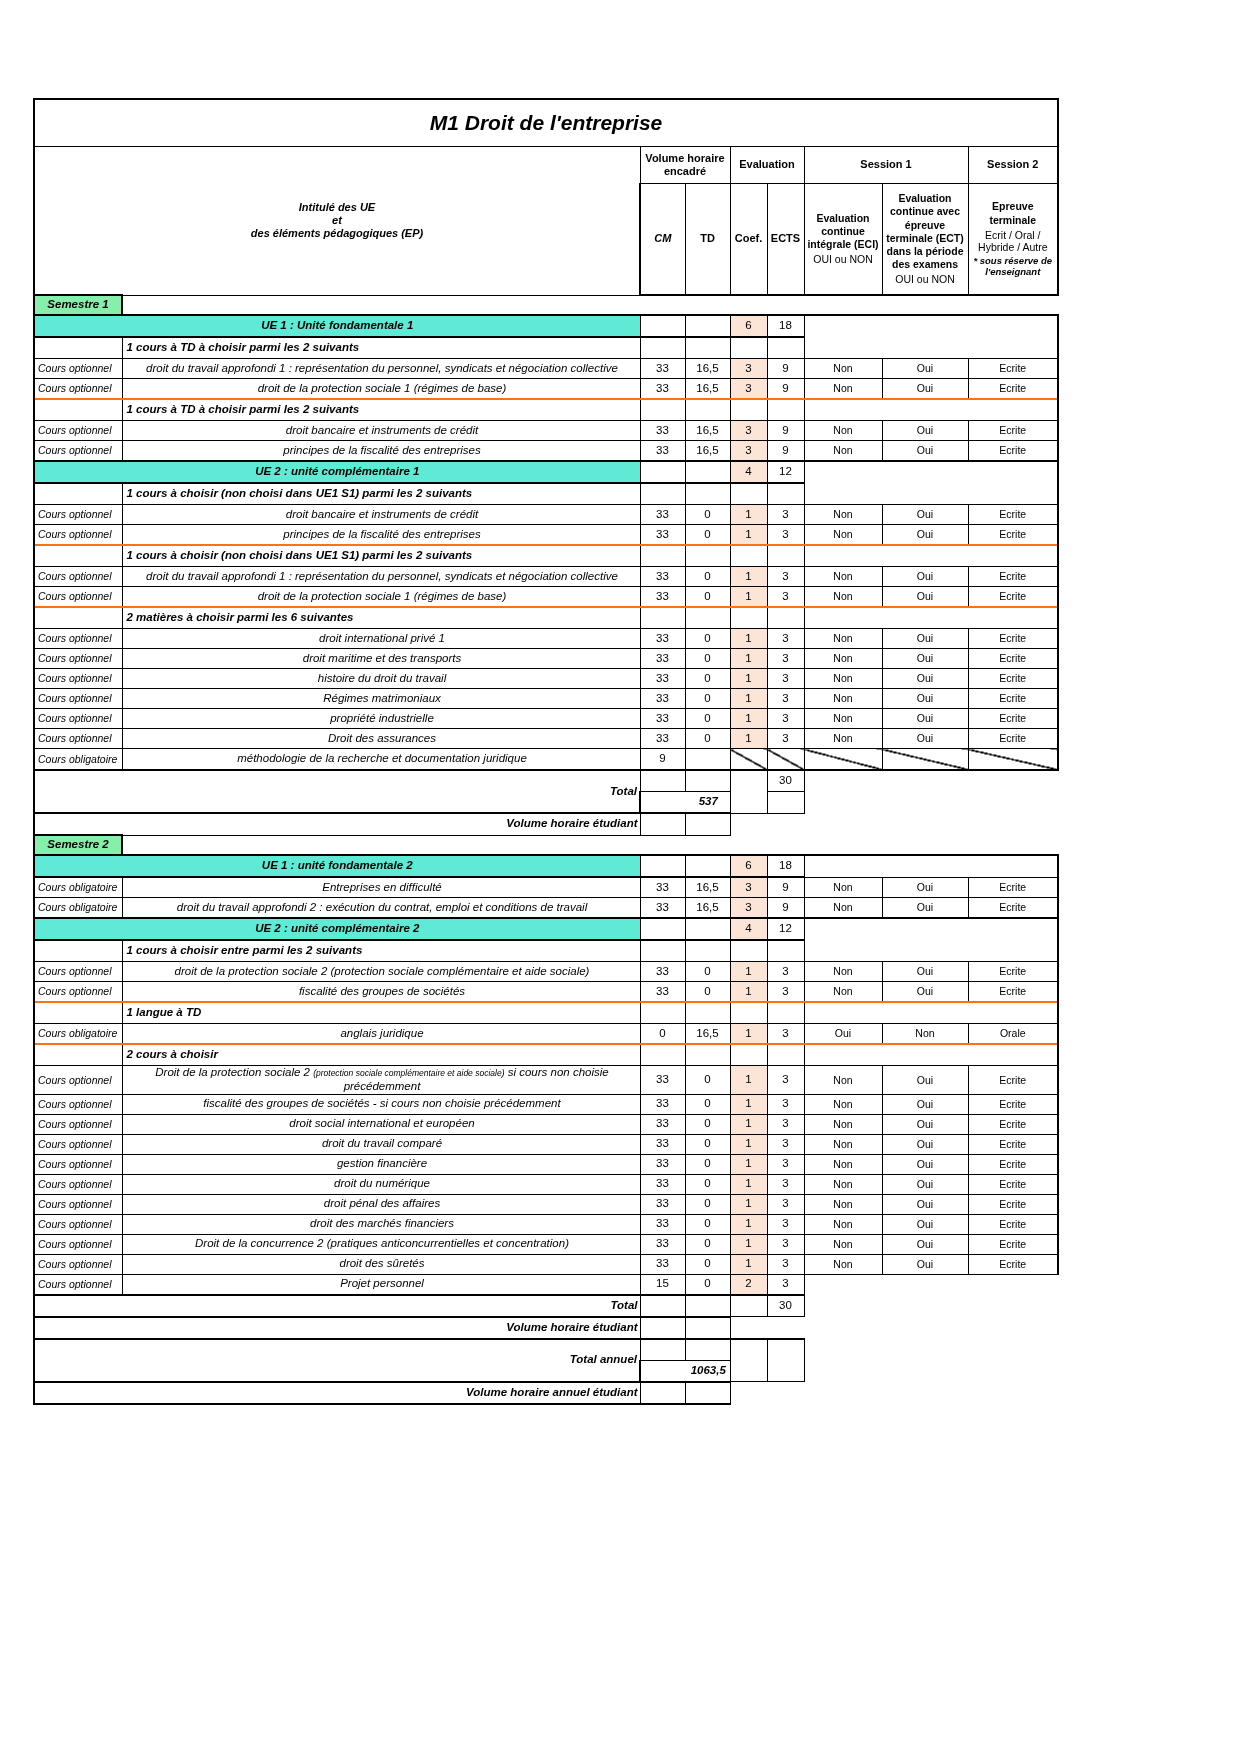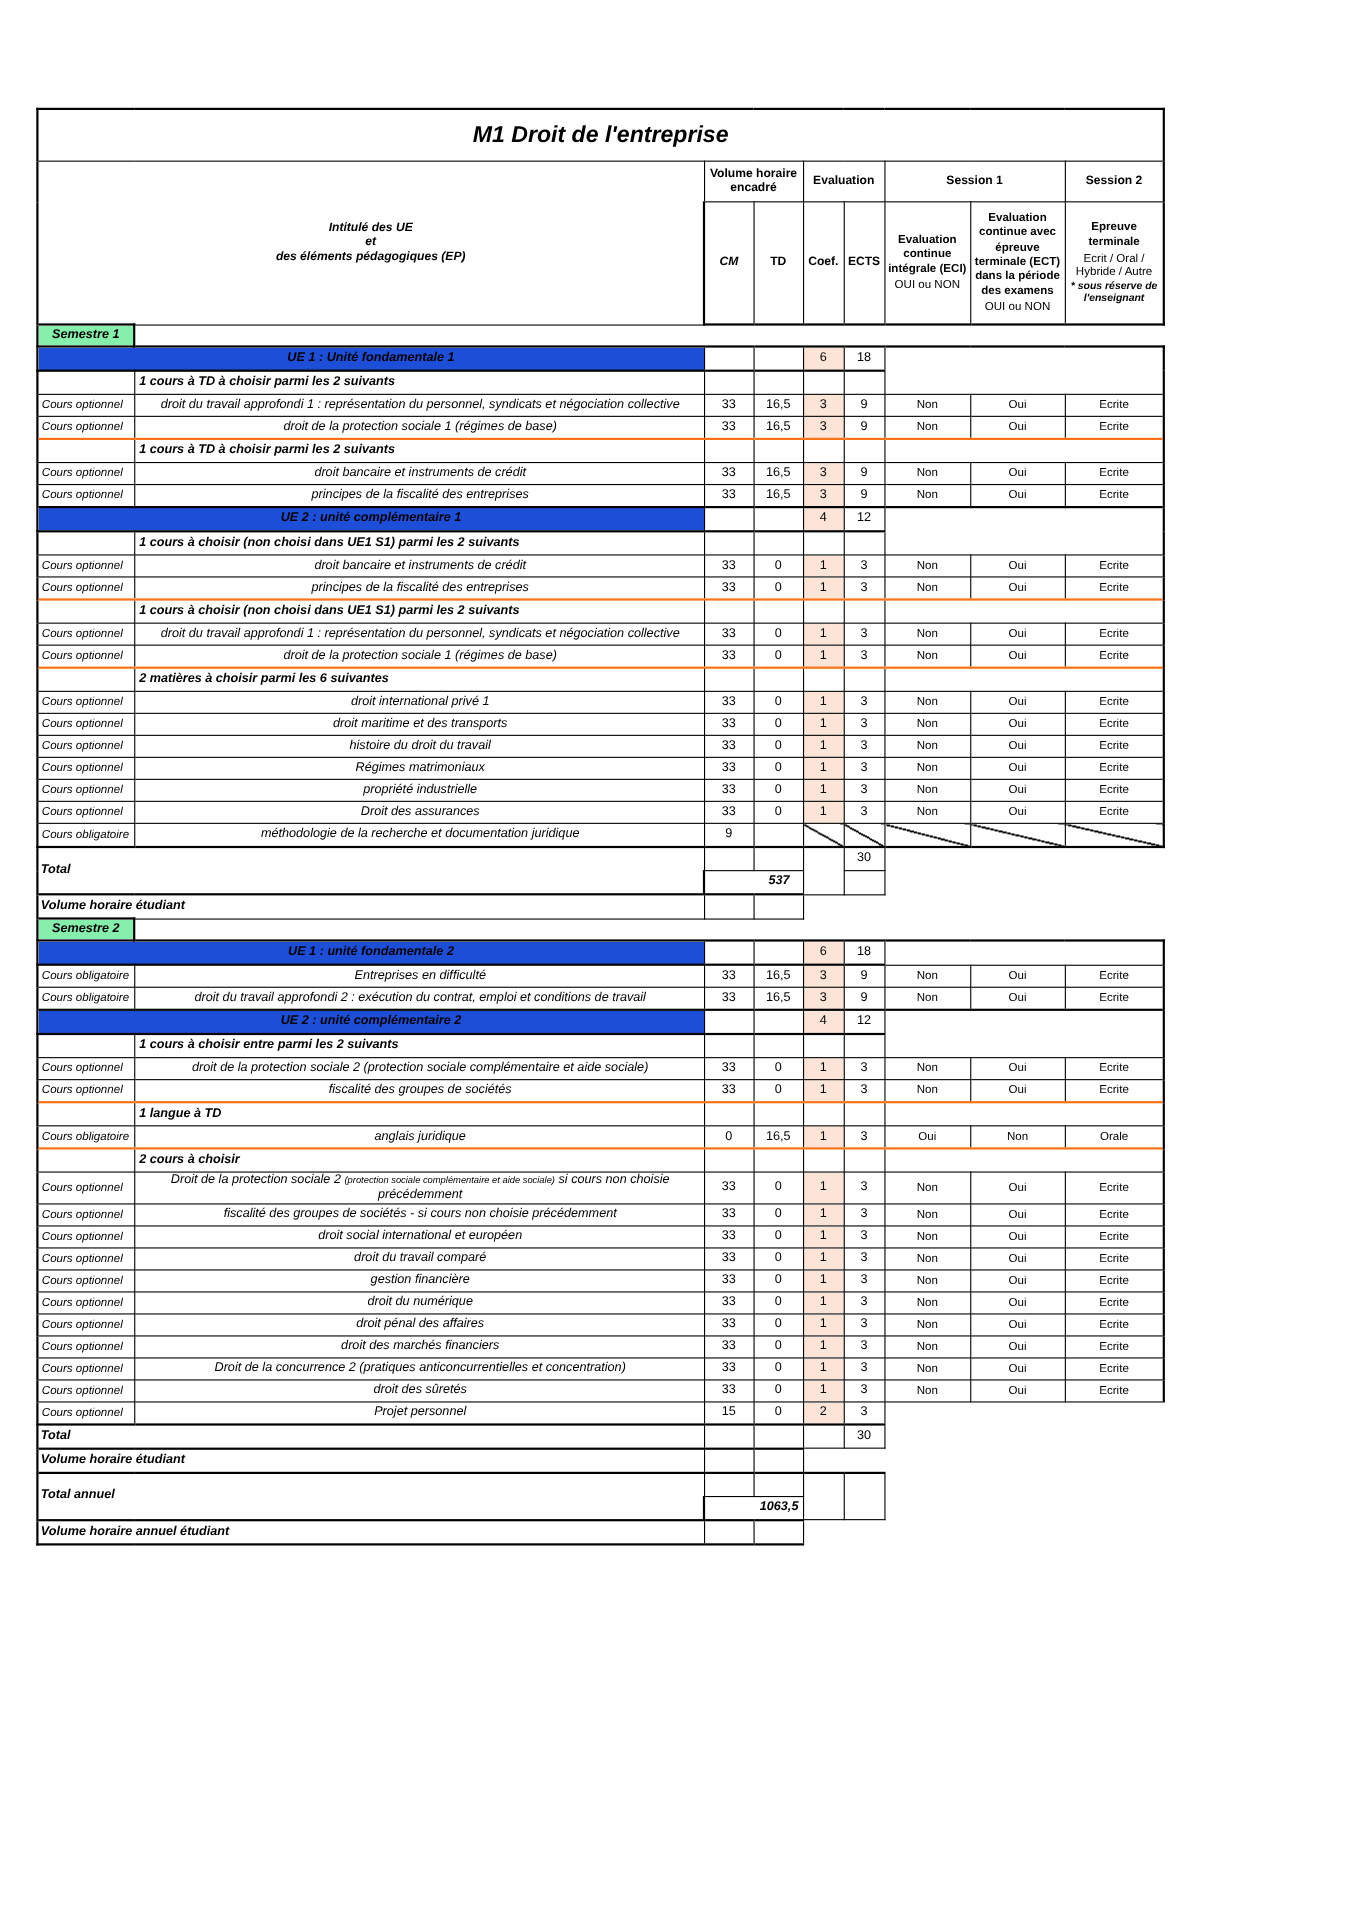--- a/index.html
+++ b/index.html
@@ -16,38 +16,38 @@
   tr.hrow1 td{height:36px;}
   tr.hrow2 td{height:110px;}
   .hs{font-weight:bold;font-size:10.5px;line-height:1.25;}
   .hsub{font-weight:normal;font-size:10.5px;margin-top:2px;}
   .hnote{font-weight:bold;font-style:italic;font-size:9.5px;margin-top:1px;text-align:center;}
   tr.hrow2 td{border-bottom:2px solid #000;}
   
   tr.r-sem td{height:18px;background:#86efac;font-weight:bold;text-align:center;border-top:2px solid #000;border-bottom:2px solid #000;}
   tr.r-ue td{height:20px;border-top:2px solid #000;}
   tr.r-ue td:not(.sessblank){border-bottom:2px solid #000;}
-  .uelab{background:#1d4ed8;font-weight:bold;text-align:center;}
+  .uelab{background:#5eead4;font-weight:bold;text-align:center;}
   tr.r-grp td{height:20px;border-top:2px solid #f97316;}
   .grplab{font-weight:bold;font-style:italic;padding-left:4px;white-space:nowrap;}
   tr.r-crs td{height:19px;}
   .lab{font-style:italic;padding-left:4px;white-space:nowrap;text-align:center;}
   .tall{white-space:normal;height:38px;}
   .lps{font-size:8.5px;}
   .typec{font-size:10.5px;padding-left:3px;white-space:nowrap;}
   .num{text-align:center;}
   .peach{background:#fce4d6;}
   .sess{text-align:center;font-size:10.5px;}
   .sessblank{background:#fff;}
   .b{font-weight:bold;padding-left:48px;}
   tr.r-sla td{height:20px;border-bottom:2px solid #000;}
   .slash{background-image:linear-gradient(to top right,transparent calc(50% - 0.8px),#000 calc(50% - 0.8px),#000 calc(50% + 0.8px),transparent calc(50% + 0.8px));}
   tr.r-tot1 td:not(.nb),tr.r-tot2 td:not(.nb),tr.r-vol td:not(.nb){border-top:2px solid #000;}
   tr.r-tot1 td,tr.r-tot2 td,tr.r-tot2b td,tr.r-vol td{height:20px;}
-  .sumlab{font-weight:bold;text-align:left;}
+  .sumlab{font-weight:bold;text-align:right;}
   tr.bb td:not(.nb){border-bottom:2px solid #000;}
 </style>
 </head>
 <body>
 
 <div id="page">
   <table>
     <colgroup>
       <col style="width:88px">
         <col style="width:518px">

